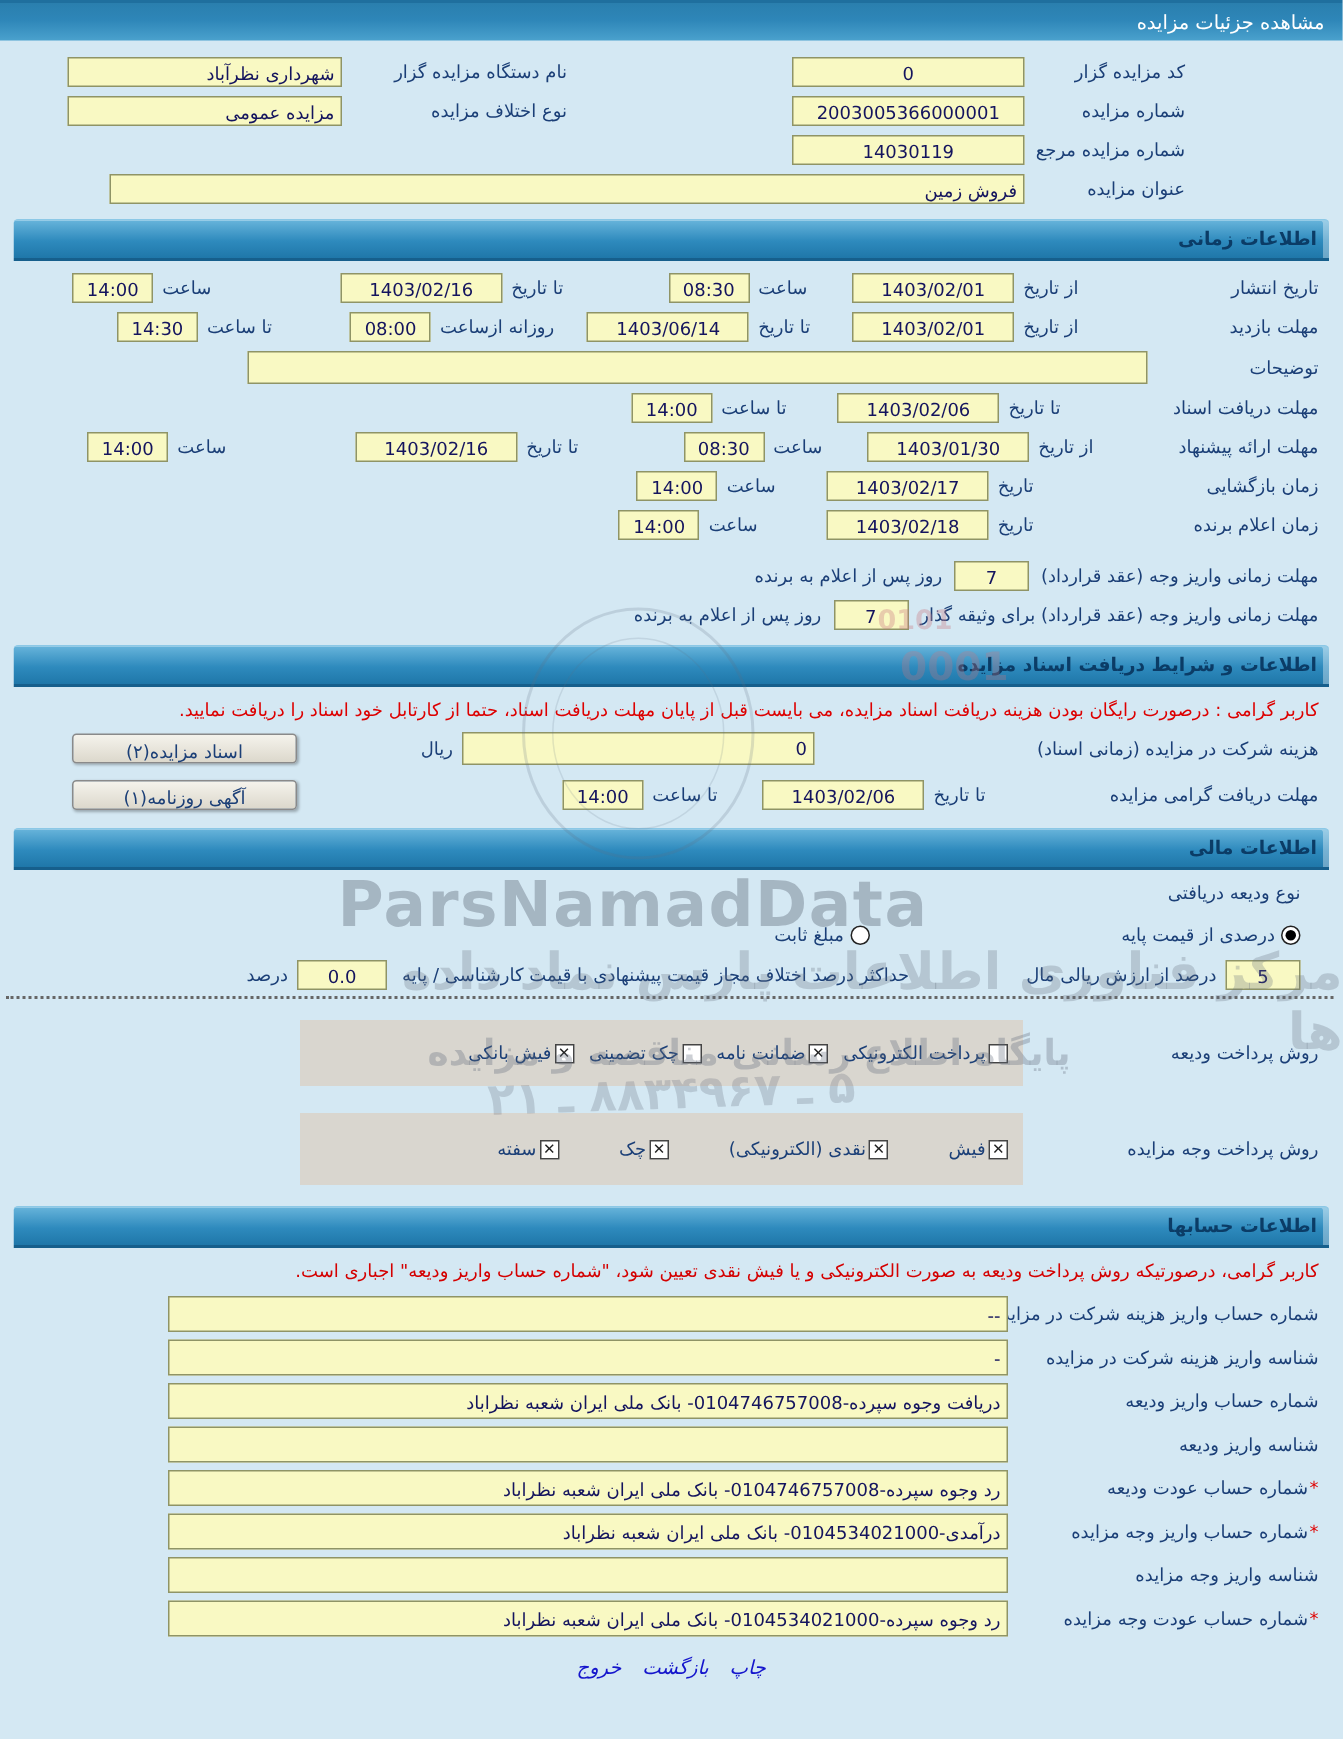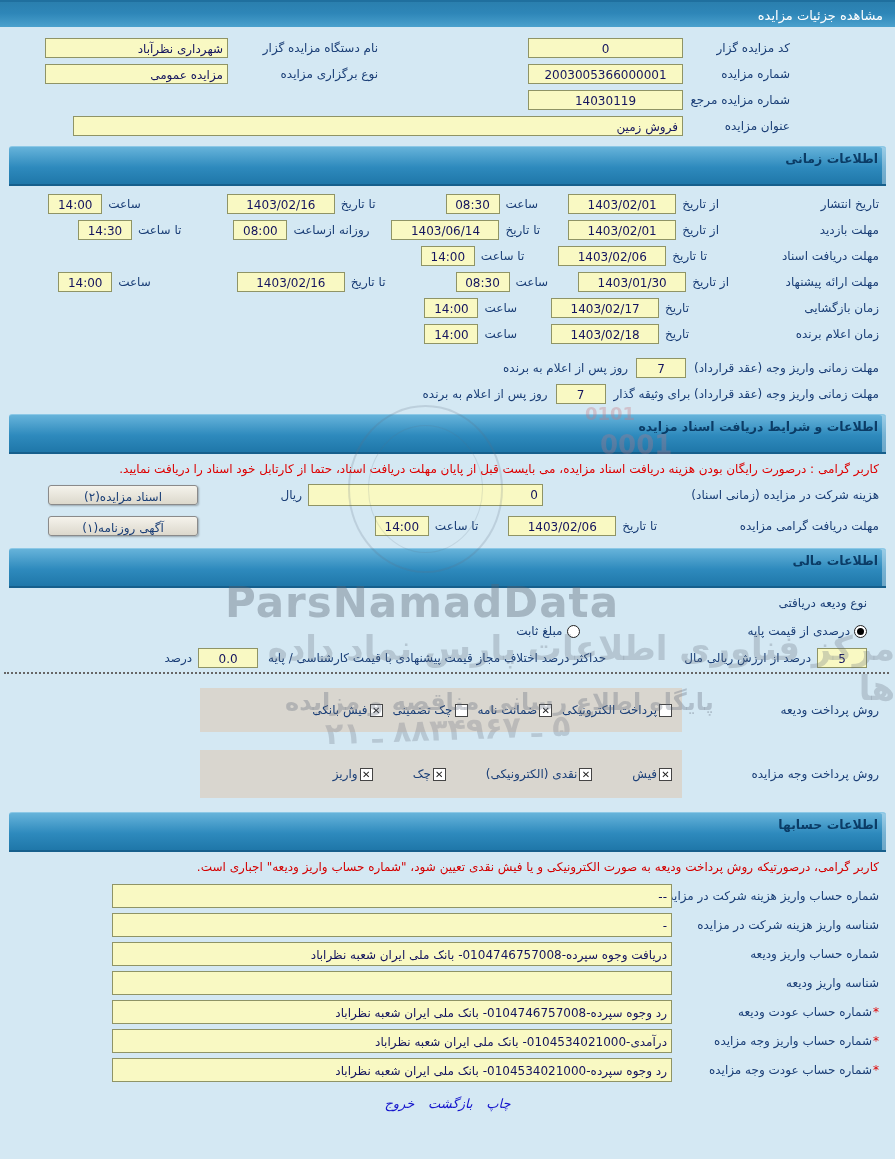--- a/index.html
+++ b/index.html
@@ -13,21 +13,21 @@
   
   .main-bar {
     height:27px; width:100%;
     background:linear-gradient(180deg,#2a7fae 0%,#2e86b8 45%,#4aa1cd 100%);
     border-top:2px solid #1f6f9e;
     color:#ffffff; font-weight:normal; font-size:13px;
     padding:6px 12px 0 0;
     border-radius:0 0 0 0;
   }
   .sec-bar {
-    height:40px; margin:0 9px 8px 9px;
+    height:28px; margin:0 9px 8px 9px;
     background:linear-gradient(180deg,#66b3da 0%,#2e8abd 55%,#1f77a9 100%);
     border-top:1px solid #8cc8e6; border-bottom:2px solid #165f8c;
     box-shadow:inset -4px 0 0 rgba(255,255,255,.35);
     border-radius:3px 3px 0 0;
     color:#0b3c66; font-weight:bold; font-size:12.5px;
     padding:4px 8px 0 0;
   }
   
   .row { display:flex; align-items:center; padding-right:16px; margin-bottom:6px; }
   .lbl { white-space:nowrap; }
@@ -121,21 +121,21 @@
   <div style="padding:11px 0 4px 0;">
     <div class="s1-row">
       <span class="s1-lbl-a lbl">کد مزایده گزار</span>
       <div class="fld s1-fld-a ctr">0</div>
       <span class="s1-lbl-b lbl">نام دستگاه مزایده گزار</span>
       <div class="fld s1-fld-b">شهرداری نظرآباد</div>
     </div>
     <div class="s1-row">
       <span class="s1-lbl-a lbl">شماره مزایده</span>
       <div class="fld s1-fld-a ctr">2003005366000001</div>
-      <span class="s1-lbl-b lbl">نوع برگزاری مزایده</span>
+      <span class="s1-lbl-b lbl">نوع اختلاف مزایده</span>
       <div class="fld s1-fld-b">مزایده عمومی</div>
     </div>
     <div class="s1-row">
       <span class="s1-lbl-a lbl">شماره مزایده مرجع</span>
       <div class="fld s1-fld-a ctr">14030119</div>
     </div>
     <div class="s1-row">
       <span class="s1-lbl-a lbl">عنوان مزایده</span>
       <div class="fld s1-fld-title">فروش زمین</div>
     </div>
@@ -160,20 +160,24 @@
     <span class="sub" style="margin-right:48px;">از تاریخ</span>
     <div class="fld d ctr" style="margin-right:6px;">1403/02/01</div>
     <span class="sub" style="margin-right:28px;">تا تاریخ</span>
     <div class="fld d ctr" style="margin-right:6px;">1403/06/14</div>
     <span class="sub" style="margin-right:22px;">روزانه ازساعت</span>
     <div class="fld h ctr" style="margin-right:6px;">08:00</div>
     <span class="sub" style="margin-right:52px;">تا ساعت</span>
     <div class="fld h ctr" style="margin-right:6px;">14:30</div>
   </div>
 
+  <div class="row">
+    <span class="t-lbl lbl">توضیحات</span>
+    <div class="fld" style="width:600px;height:22px;margin-right:2px;"></div>
+  </div>
 
   <div class="row">
     <span class="t-lbl lbl">مهلت دریافت اسناد</span>
     <span class="sub" style="margin-right:60px;">تا تاریخ</span>
     <div class="fld d ctr" style="margin-right:6px;">1403/02/06</div>
     <span class="sub" style="margin-right:34px;">تا ساعت</span>
     <div class="fld h ctr" style="margin-right:6px;">14:00</div>
   </div>
 
   <div class="row">
@@ -192,21 +196,21 @@
     <span class="t-lbl lbl">زمان بازگشایی</span>
     <span class="sub" style="margin-right:78px;">تاریخ</span>
     <div class="fld d ctr" style="margin-right:6px;">1403/02/17</div>
     <span class="sub" style="margin-right:34px;">ساعت</span>
     <div class="fld h ctr" style="margin-right:6px;">14:00</div>
   </div>
 
   <div class="row" style="margin-bottom:14px;">
     <span class="t-lbl lbl">زمان اعلام برنده</span>
     <span class="sub" style="margin-right:78px;">تاریخ</span>
-    <div class="fld d ctr" style="margin-right:6px;">1403/02/18</div>
+    <div class="fld d ctr" style="margin-right:6px;margin-left:12px;">1403/02/18</div>
     <span class="sub" style="margin-right:34px;">ساعت</span>
     <div class="fld h ctr" style="margin-right:6px;">14:00</div>
   </div>
 
   <div class="row">
     <span class="lbl">مهلت زمانی واریز وجه (عقد قرارداد)</span>
     <div class="fld n ctr" style="margin-right:8px;">7</div>
     <span class="sub" style="margin-right:8px;">روز پس از اعلام به برنده</span>
   </div>
 
@@ -296,21 +300,21 @@
     <span class="cb-lb">نقدی (الکترونیکی)</span>
   </span>
 
   <span class="chk-item">
     <span class="cb checked"></span>
     <span class="cb-lb">چک</span>
   </span>
 
   <span class="chk-item">
     <span class="cb checked"></span>
-    <span class="cb-lb">واریز</span>
+    <span class="cb-lb">سفته</span>
   </span>
 </div>
   </div>
 
   <div class="sec-bar">اطلاعات حسابها</div>
   <div class="notice" style="color:#d40000;margin-bottom:10px;">کاربر گرامی، درصورتیکه روش پرداخت ودیعه به صورت الکترونیکی و یا فیش نقدی تعیین شود، "شماره حساب واریز ودیعه" اجباری است.</div>
 
   <div>
   <div class="acc-row">
     <span class="acc-lbl lbl"><i class="req"></i><span>شماره حساب واریز هزینه شرکت در مزایده</span></span>
@@ -335,20 +339,24 @@
   <div class="acc-row">
     <span class="acc-lbl lbl"><i class="req show"></i><span>شماره حساب عودت ودیعه</span></span>
     <div class="fld acc-fld">رد وجوه سپرده-0104746757008- بانک ملی ایران شعبه نظراباد</div>
   </div>
 
   <div class="acc-row">
     <span class="acc-lbl lbl"><i class="req show"></i><span>شماره حساب واریز وجه مزایده</span></span>
     <div class="fld acc-fld">درآمدی-0104534021000- بانک ملی ایران شعبه نظراباد</div>
   </div>
 
+  <div class="acc-row">
+    <span class="acc-lbl lbl"><i class="req"></i><span>شناسه واریز وجه مزایده</span></span>
+    <div class="fld acc-fld"></div>
+  </div>
 
   <div class="acc-row">
     <span class="acc-lbl lbl"><i class="req show"></i><span>شماره حساب عودت وجه مزایده</span></span>
     <div class="fld acc-fld">رد وجوه سپرده-0104534021000- بانک ملی ایران شعبه نظراباد</div>
   </div>
 </div>
 
   <div class="footer">
     <span class="link">چاپ</span>
     <span class="link">بازگشت</span>

